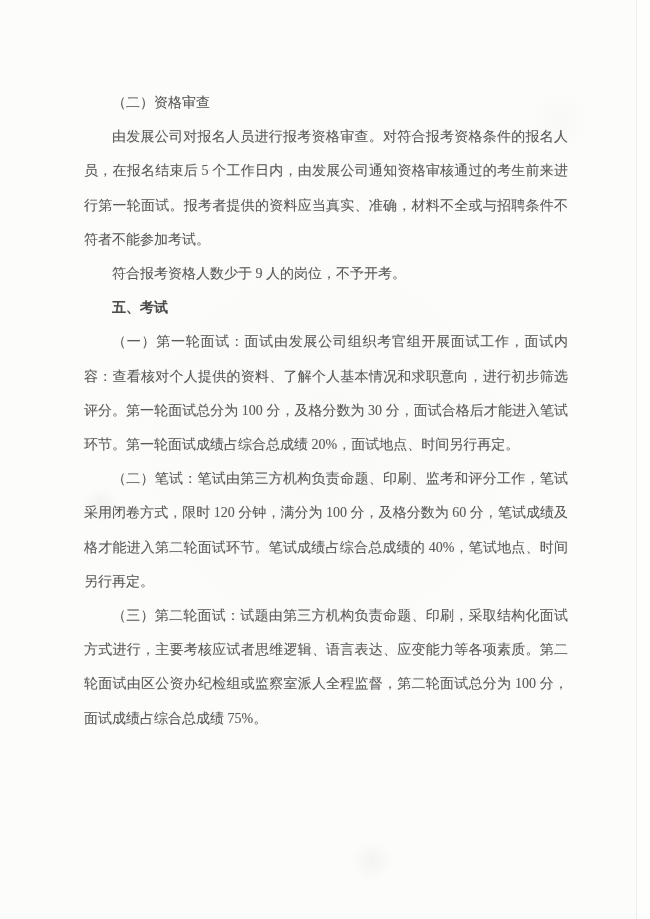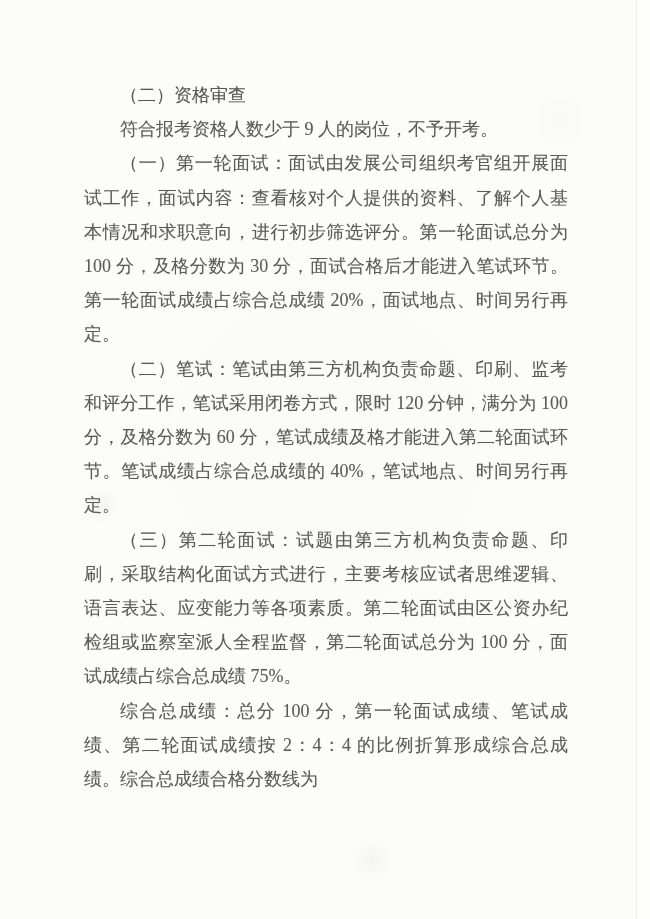--- a/index.html
+++ b/index.html
@@ -34,23 +34,23 @@
     position: absolute;
     top: 0;
     left: 637px;
     width: 13px;
     height: 919px;
     background: rgba(255,255,255,0.55);
   }
   .content {
     position: absolute;
     left: 84px;
-    top: 78px;
+    top: 86px;
     width: 484px;
-    font-size: 18px;
+    font-size: 14px;
     line-height: 34.2px;
     color: #5b5b5b;
     text-align: justify;
     text-shadow: 0 0 0.8px rgba(110,110,110,0.35);
   }
   .content p {
     margin: 0;
     padding: 0;
     text-indent: 2em;
   }
@@ -64,19 +64,20 @@
 </style>
 </head>
 <body>
 
 <div class="page">
   <div class="scan-edge-bright"></div>
   <div class="scan-edge-line"></div>
 
   <div class="content">
     <p class="subheading">（二）资格审查</p>
+    <p class="body">由发展公司对报名人员进行报考资格审查。对符合报考资格条件的报名人员，在报名结束后 5 个工作日内，由发展公司通知资格审核通过的考生前来进行第一轮面试。报考者提供的资料应当真实、准确，材料不全或与招聘条件不符者不能参加考试。</p>
     <p class="body">符合报考资格人数少于 9 人的岗位，不予开考。</p>
+    <p class="heading">五、考试</p>
     <p class="body">（一）第一轮面试：面试由发展公司组织考官组开展面试工作，面试内容：查看核对个人提供的资料、了解个人基本情况和求职意向，进行初步筛选评分。第一轮面试总分为 100 分，及格分数为 30 分，面试合格后才能进入笔试环节。第一轮面试成绩占综合总成绩 20%，面试地点、时间另行再定。</p>
     <p class="body">（二）笔试：笔试由第三方机构负责命题、印刷、监考和评分工作，笔试采用闭卷方式，限时 120 分钟，满分为 100 分，及格分数为 60 分，笔试成绩及格才能进入第二轮面试环节。笔试成绩占综合总成绩的 40%，笔试地点、时间另行再定。</p>
     <p class="body">（三）第二轮面试：试题由第三方机构负责命题、印刷，采取结构化面试方式进行，主要考核应试者思维逻辑、语言表达、应变能力等各项素质。第二轮面试由区公资办纪检组或监察室派人全程监督，第二轮面试总分为 100 分，面试成绩占综合总成绩 75%。</p>
-    <p class="body">综合总成绩：总分 100 分，第一轮面试成绩、笔试成绩、第二轮面试成绩按 2：4：4 的比例折算形成综合总成绩。综合总成绩合格分数线为</p>
   </div>
 </div>
 
 </body></html>

